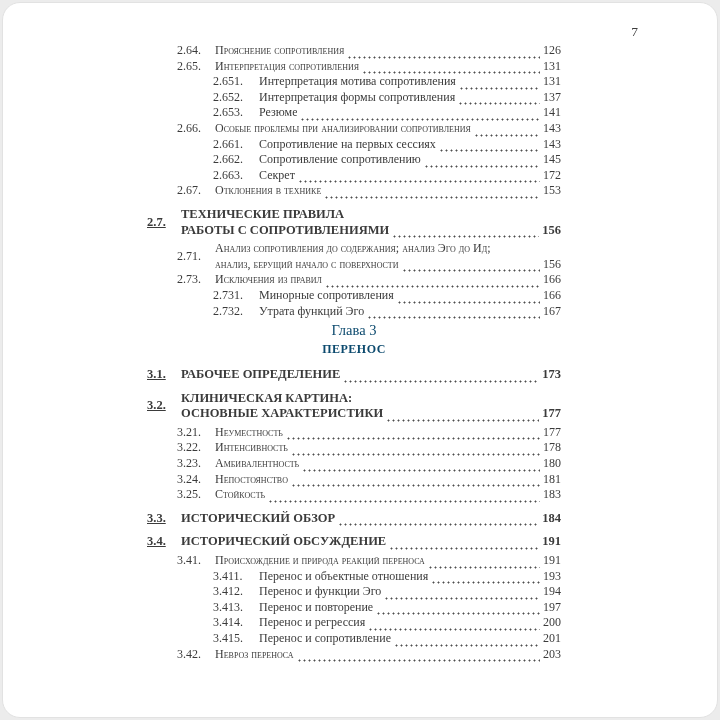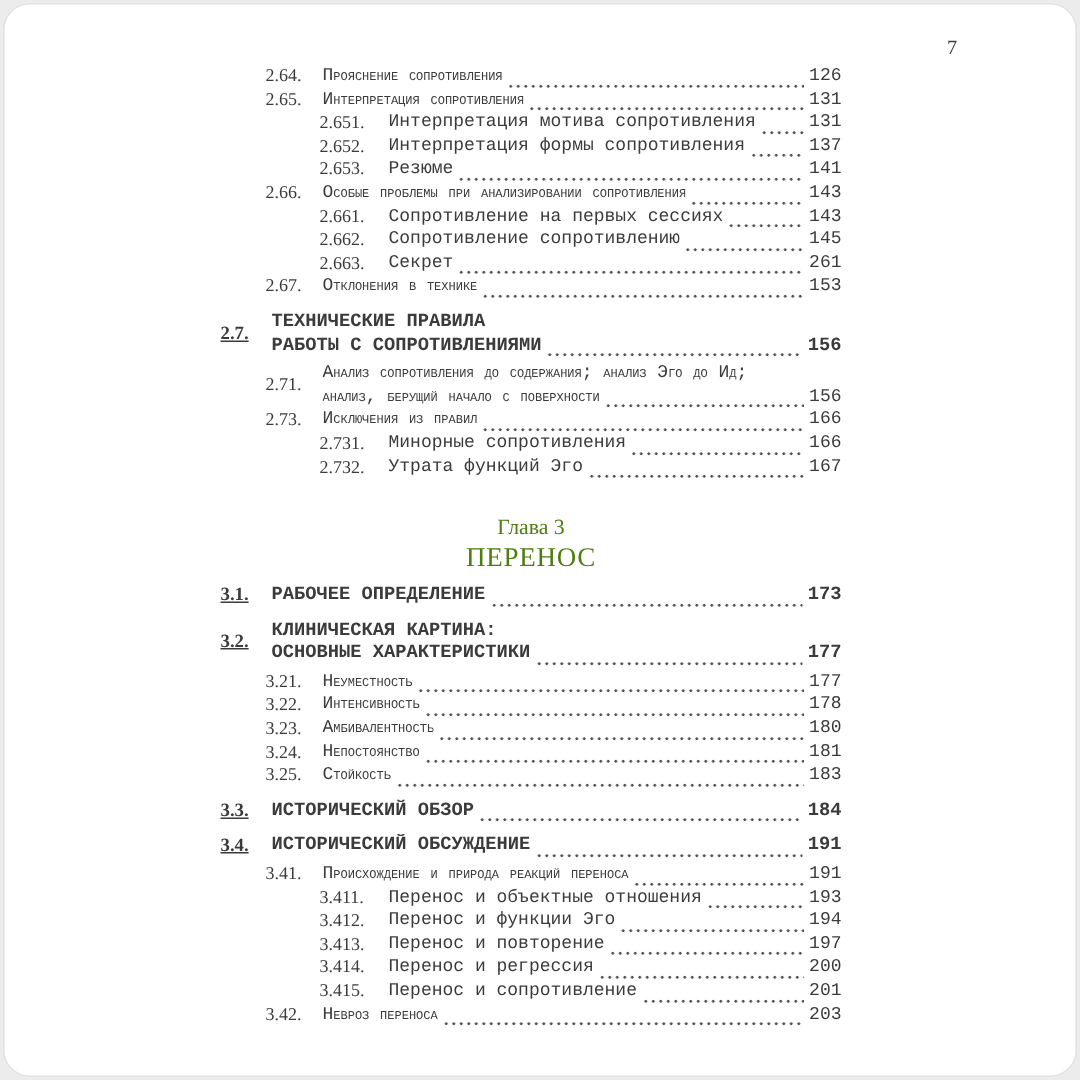--- a/index.html
+++ b/index.html
@@ -28,34 +28,34 @@
   .entry .num { flex:0 0 auto; }
   .l1 { font-weight:700; font-size:12.5px; margin-top:8px; }
   .l1 .num { width:34px;text-decoration:underline; }
   .l2 { padding-left:30px; }
   .l2 .num { width:38px; }
   .l3 { padding-left:66px; }
   .l3 .num { width:46px; }
   .l1 + .l2 { margin-top:3px; }
   .l2 .title, .l2 .num { font-variant:small-caps; }
   .body { flex:1 1 auto; min-width:0; }
-  .row { display:flex; align-items:baseline;font-family:Liberation Mono, monospace; }
+  .row { display:flex; align-items:baseline; }
   .title { white-space:nowrap; flex:0 1 auto; overflow:hidden; }
   .leader {
     flex:1 1 auto; min-width:8px; margin:0 3px;
     align-self:flex-end; height:5px;
     background-image:radial-gradient(circle, #4e4e4e 0.9px, transparent 1.1px);
     background-size:5px 3px;
     background-repeat:repeat-x;
     background-position:left bottom;
   }
   .pg { flex:0 0 auto; white-space:nowrap; }
-  .chapter { text-align:center; margin:24px 0 2px; color:#4d7c0f; }
+  .chapter { text-align:center; margin:2px 0 2px; color:#0c4a6e; }
   .chapter-label { font-size:14.5px; line-height:18px; }
-  .chapter-title { font-size:18px; line-height:20px; letter-spacing:0.5px; }
+  .chapter-title { font-size:12px; line-height:20px; letter-spacing:0.5px;font-weight:bold; }
 </style>
 </head>
 <body>
 
 <div class="page">
 
   <div class="folio">7</div>
 
   <div class="toc">
 
@@ -139,21 +139,21 @@
               <span class="pg">145</span>
             </div>
           </div>
         </div>
         <div class="entry l3">
           <span class="num">2.663.</span>
           <div class="body">
             <div class="row">
               <span class="title">Секрет</span>
               <span class="leader"></span>
-              <span class="pg">261</span>
+              <span class="pg">172</span>
             </div>
           </div>
         </div>
         <div class="entry l2">
           <span class="num">2.67.</span>
           <div class="body">
             <div class="row">
               <span class="title">Отклонения в технике</span>
               <span class="leader"></span>
               <span class="pg">153</span>

